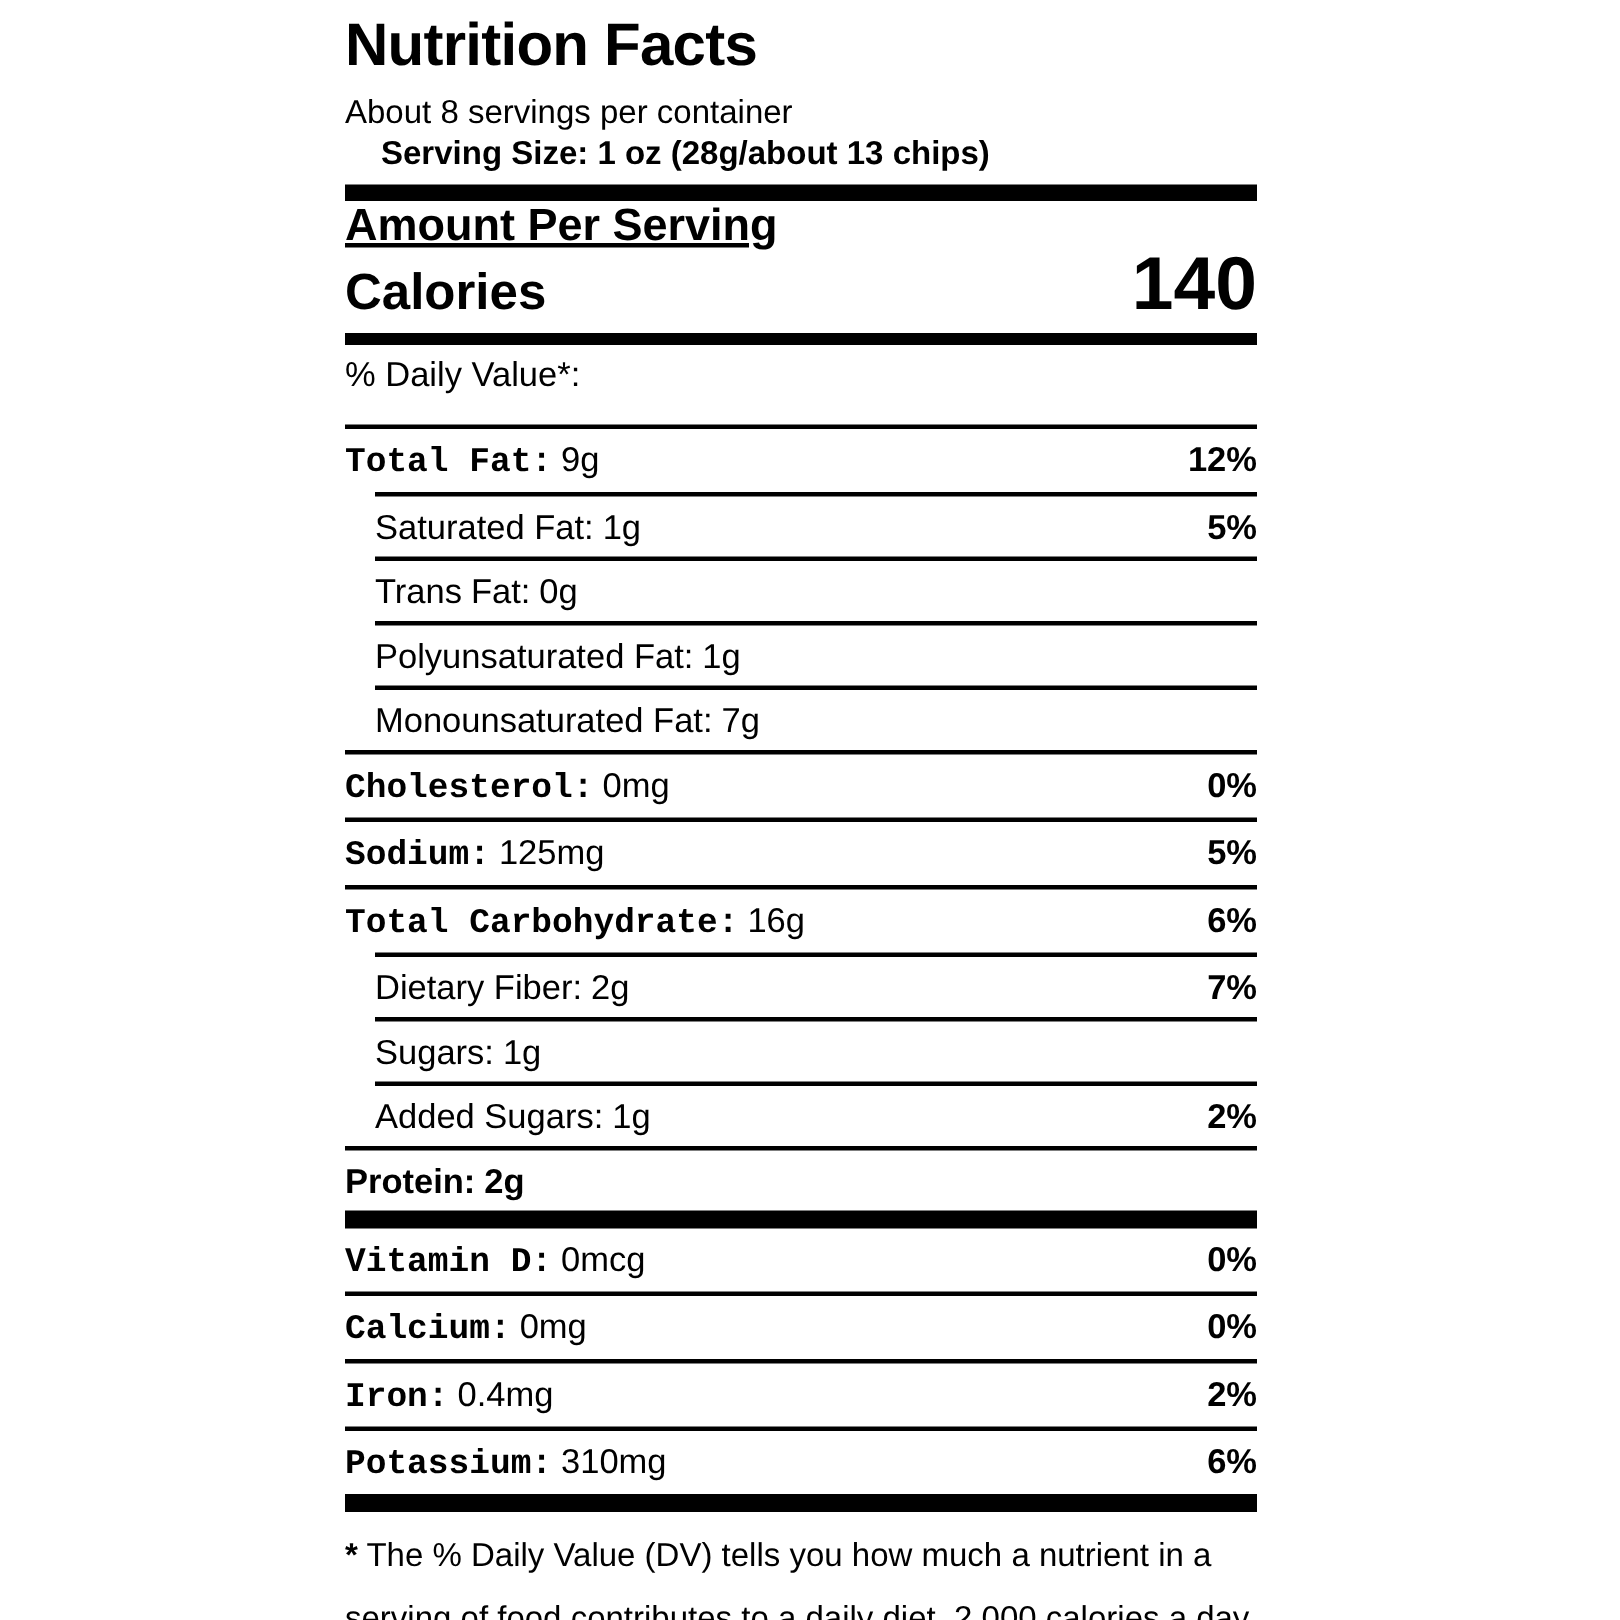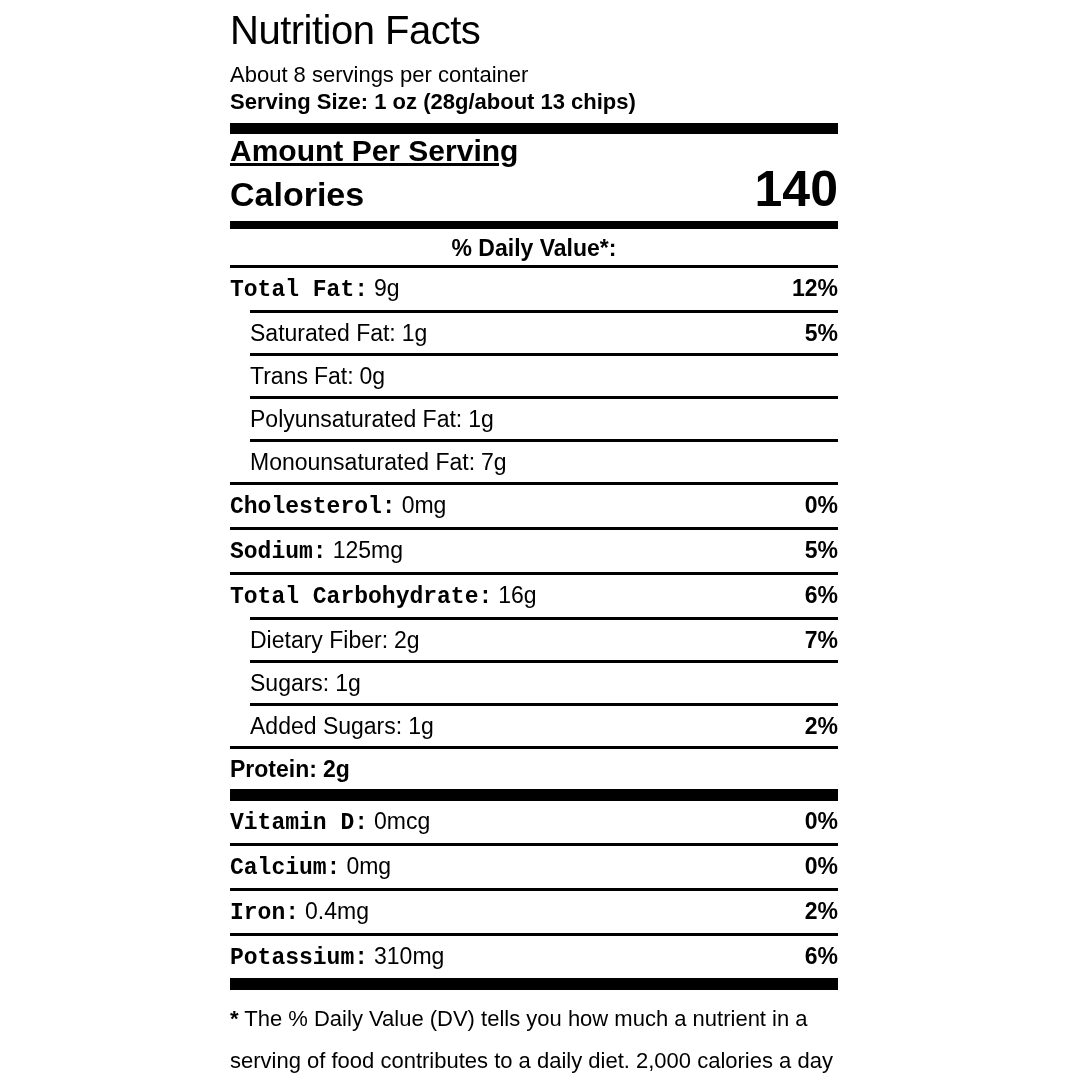--- a/index.html
+++ b/index.html
@@ -10,39 +10,39 @@
     font-family: "Liberation Sans", sans-serif;
     position: relative;
     overflow: hidden;
   }
   .nutrition-label {
     position: absolute;
     left: 230px; top: 10px;
     width: 608px;
   }
   .title {
-    font-weight: 400;
+    font-weight: 700;
     font-size: 40px;
     line-height: 40px;
     letter-spacing: -0.5px;
   }
   .sub1 { margin-top: 12px; font-size: 22px; line-height: 26px; }
-  .sub2 { font-weight: 700; font-size: 22px; line-height: 28px; }
+  .sub2 { font-weight: 700; font-size: 22px; line-height: 28px; margin-left: 24px; }
   .bar { background: #000000; }
   .bar-top { height: 11px; margin-top: 7px; }
   .bar-med { height: 8px; margin-top: 5px; }
   .bar-thick { height: 12px; }
   .aps { margin-top: 5px; font-weight: 700; font-size: 30px; line-height: 24px; text-decoration: underline; }
   .cal-row {
     display: flex; justify-content: space-between; align-items: baseline;
     margin-top: 4px;
   }
   .cal-label { font-weight: 700; font-size: 34px; line-height: 44px; }
   .cal-value { font-weight: 700; font-size: 50px; line-height: 44px; }
-  .dvh { text-align: center; font-weight: 700; font-size: 23px; line-height: 24px; padding: 7px 0 5px; }
+  .dvh { text-align: left; font-weight: 400; font-size: 23px; line-height: 24px; padding: 7px 0 22px; }
   .sep { height: 3px; background: #000000; }
   .sep.ind { margin-left: 20px; }
   .row {
     display: flex; justify-content: space-between; align-items: baseline;
     padding: 7.5px 0;
     font-size: 23px; line-height: 25px;
   }
   .row .name { white-space: nowrap; }
   .row.ind .name { padding-left: 20px; }
   .nlabel.b { font-weight: 700; font-family: Liberation Mono, monospace; }

